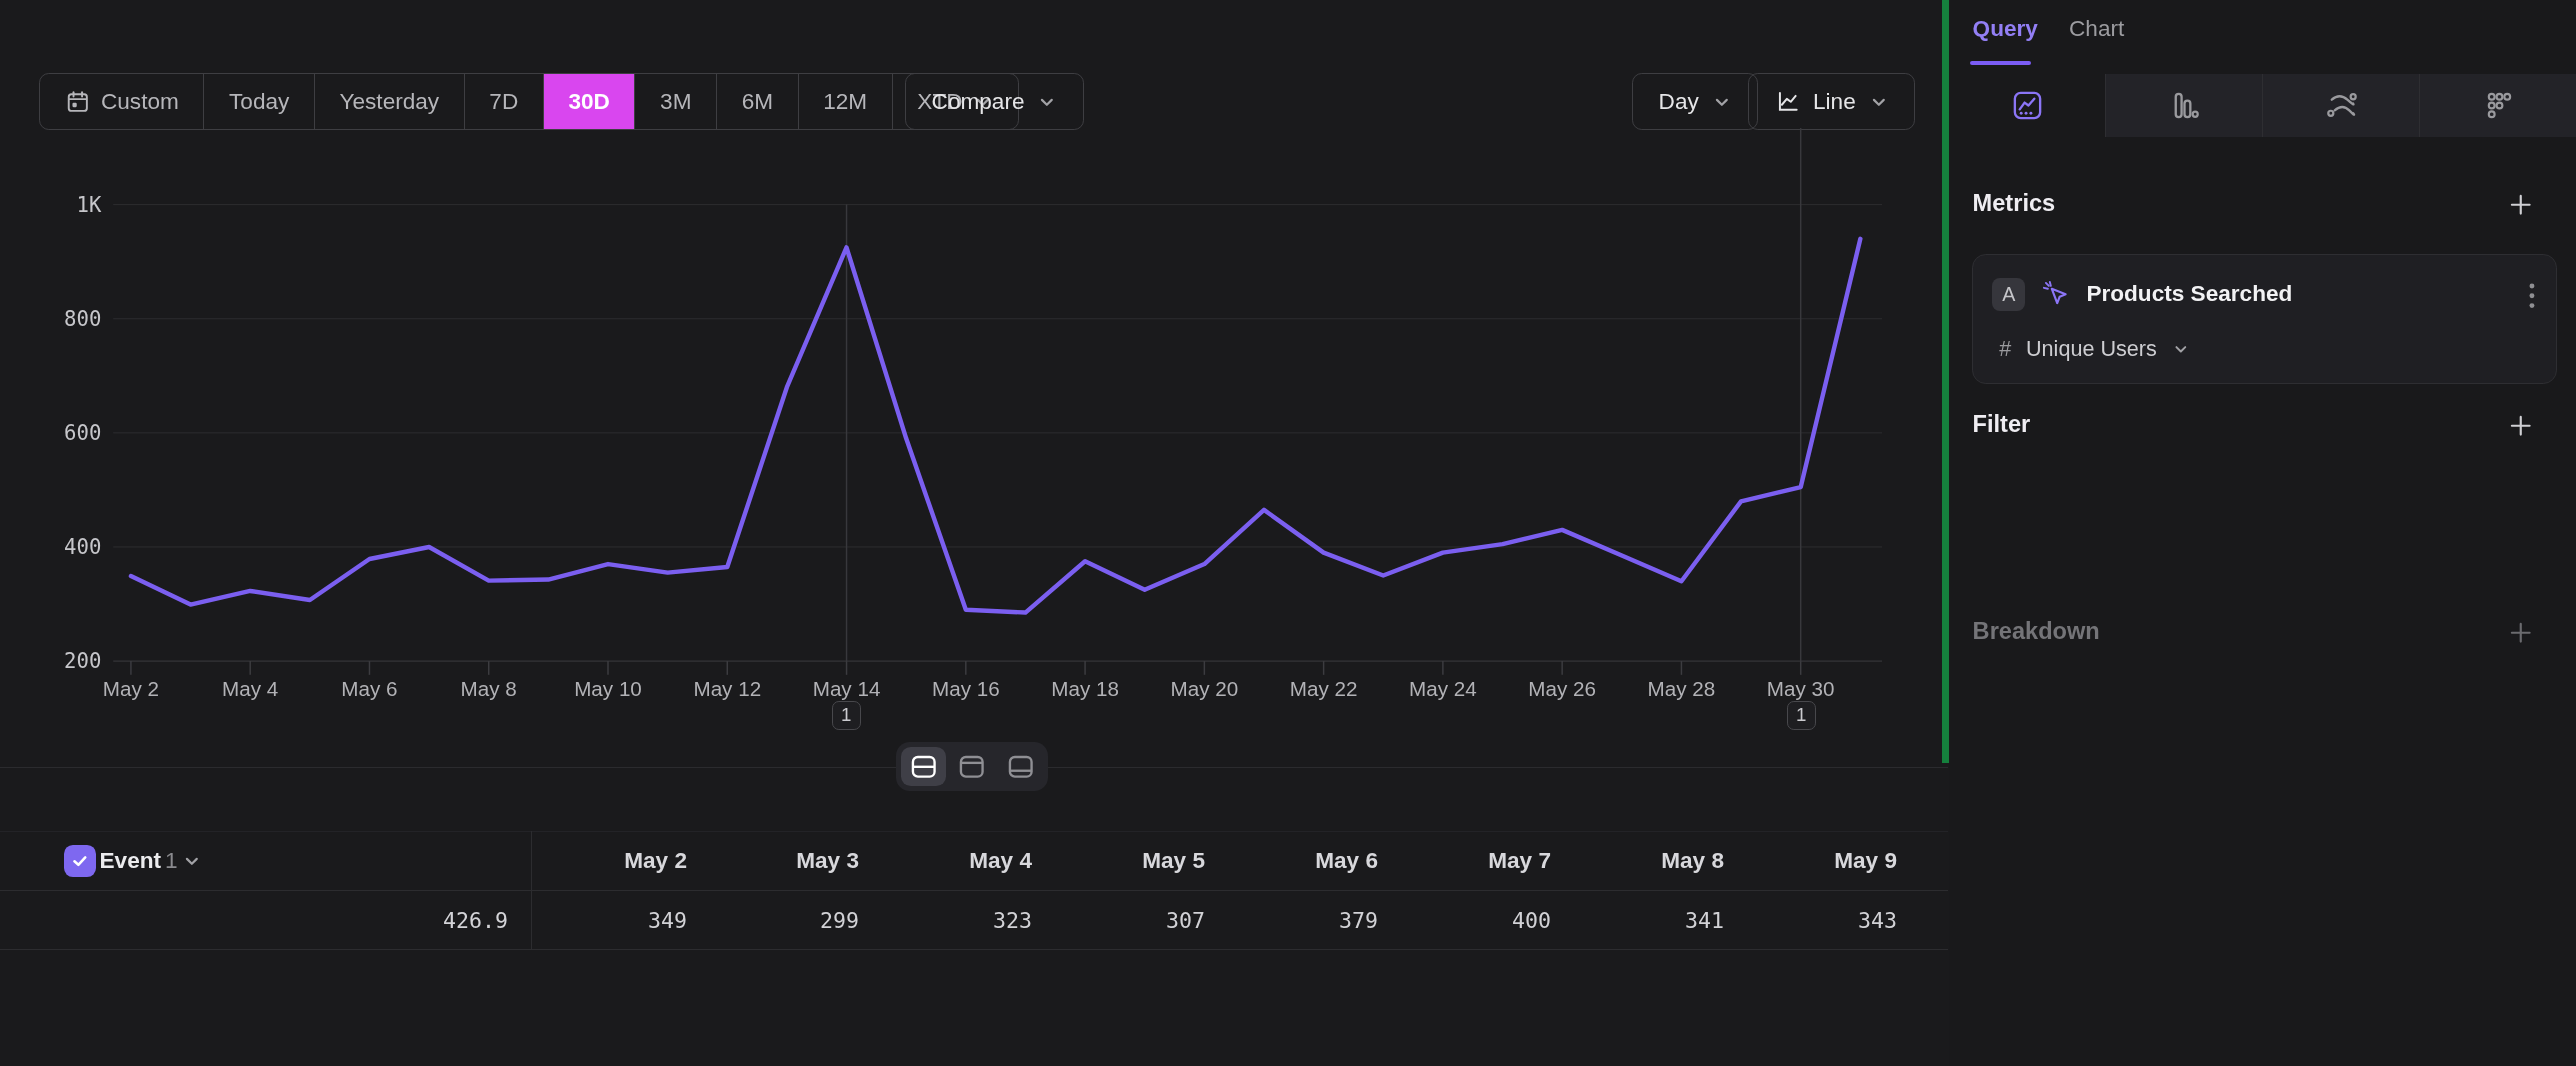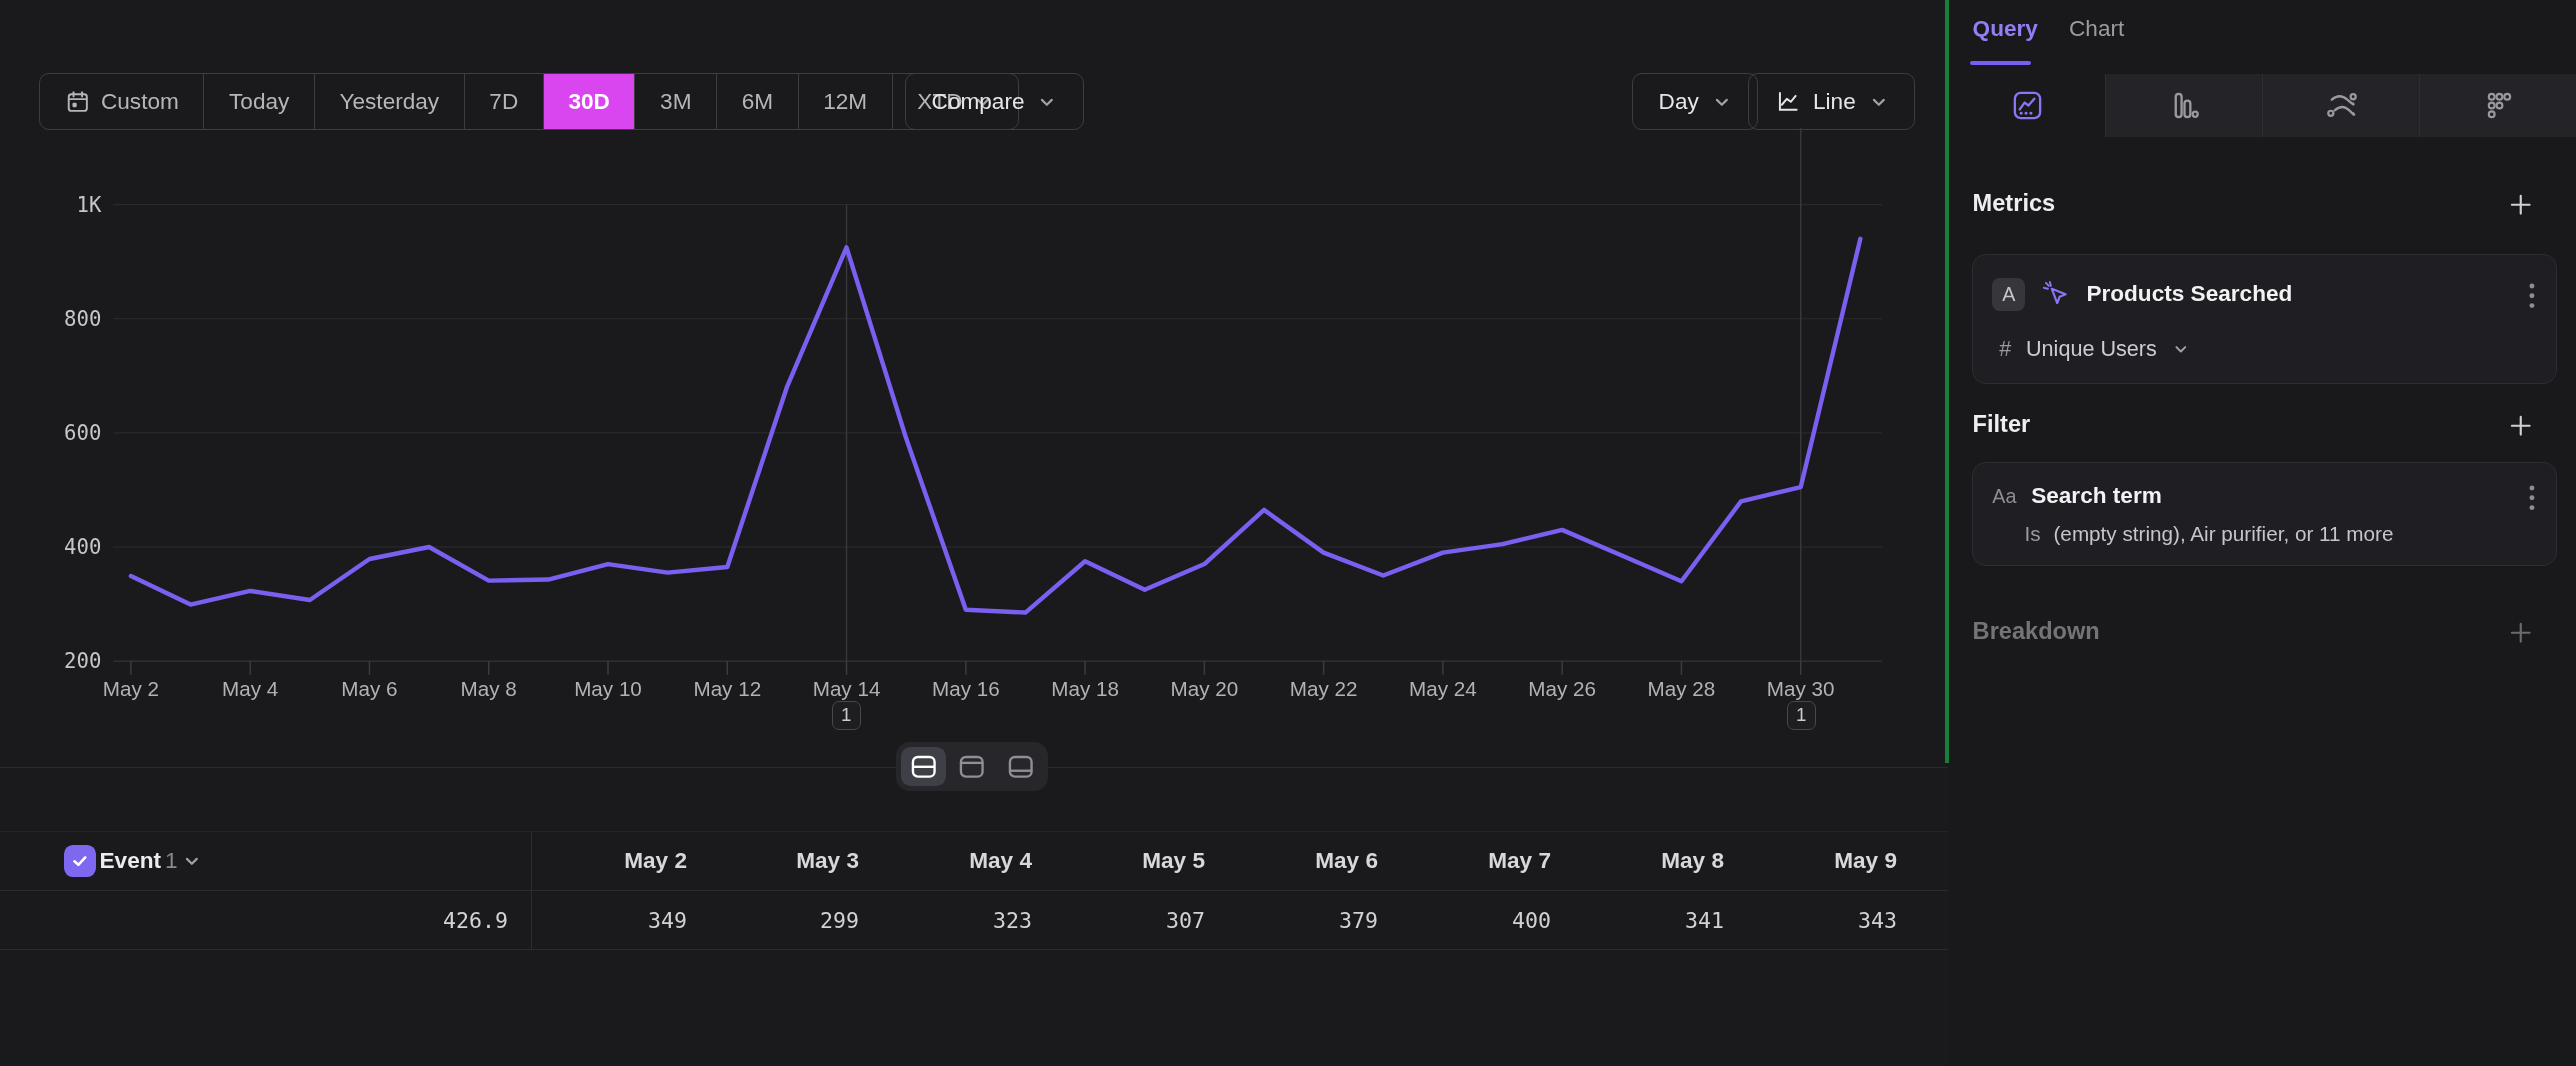--- a/index.html
+++ b/index.html
@@ -1,18 +1,18 @@
 <!DOCTYPE html>
 <html><head>
 <meta charset="utf-8">
 <style>
   * { margin:0; padding:0; box-sizing:border-box; }
   html,body { width:2576px; height:1067px; background:#1a1a1c; overflow:hidden;
     font-family:"Liberation Sans", sans-serif; color:#e8e8ea; }
-  .main { position:absolute; left:0; top:0; width:1949px; height:763px; border-right:4px solid #15803d; }
+  .main { position:absolute; left:0; top:0; width:1949px; height:763px; border-right:7px solid #15803d; }
 
   
   .seg { position:absolute; left:39px; top:73px; height:57px; display:inline-flex;
     border:1px solid #3e3e42; border-radius:9.8px; overflow:hidden; }
   .seg-item { display:flex; align-items:center; gap:10.8px; padding:0 24.6px; font-size:22.6px;
     color:#b6b6ba; background:transparent; border:none; border-left:1px solid #3e3e42;
     height:100%; cursor:pointer; font-family:inherit; white-space:nowrap; }
   .seg-item:first-child { border-left:none; }
   .seg-item.active { background:#d946ef; color:#ffffff; font-weight:700; }
   .btn { position:absolute; top:73px; height:57px; display:flex; align-items:center; gap:12.8px;
@@ -362,37 +362,20 @@
   </div>
 
   <div class="sb-heading" style="top:411px;">Filter</div>
   <button class="sb-plus" style="top:411px;">
     <svg width="29.5" height="29.5" viewBox="0 0 30 30">
         <line x1="15" y1="6" x2="15" y2="24" stroke="currentColor" stroke-width="2.2" stroke-linecap="round"></line>
         <line x1="6" y1="15" x2="24" y2="15" stroke="currentColor" stroke-width="2.2" stroke-linecap="round"></line>
       </svg>
   </button>
 
-  <div class="card card-filter">
-    <div class="c-row1 filter">
-      <span class="aa-label">Aa</span>
-      <span class="c-name">Search term</span>
-    </div>
-    <button class="kebab filter">
-      <svg width="7.9" height="31.5" viewBox="0 0 8 32">
-          <circle cx="4" cy="5" r="2.5" fill="#8e8e92"></circle>
-          <circle cx="4" cy="15" r="2.5" fill="#8e8e92"></circle>
-          <circle cx="4" cy="25" r="2.5" fill="#8e8e92"></circle>
-        </svg>
-    </button>
-    <div class="f-row2">
-      <span class="f-op">Is</span>
-      <span>(empty string), Air purifier, or 11 more</span>
-    </div>
-  </div>
 
   <div class="sb-heading dim" style="top:618px;">Breakdown</div>
   <button class="sb-plus dim" style="top:618px;">
     <svg width="29.5" height="29.5" viewBox="0 0 30 30">
         <line x1="15" y1="6" x2="15" y2="24" stroke="currentColor" stroke-width="2.2" stroke-linecap="round"></line>
         <line x1="6" y1="15" x2="24" y2="15" stroke="currentColor" stroke-width="2.2" stroke-linecap="round"></line>
       </svg>
   </button>
 </div>
 

